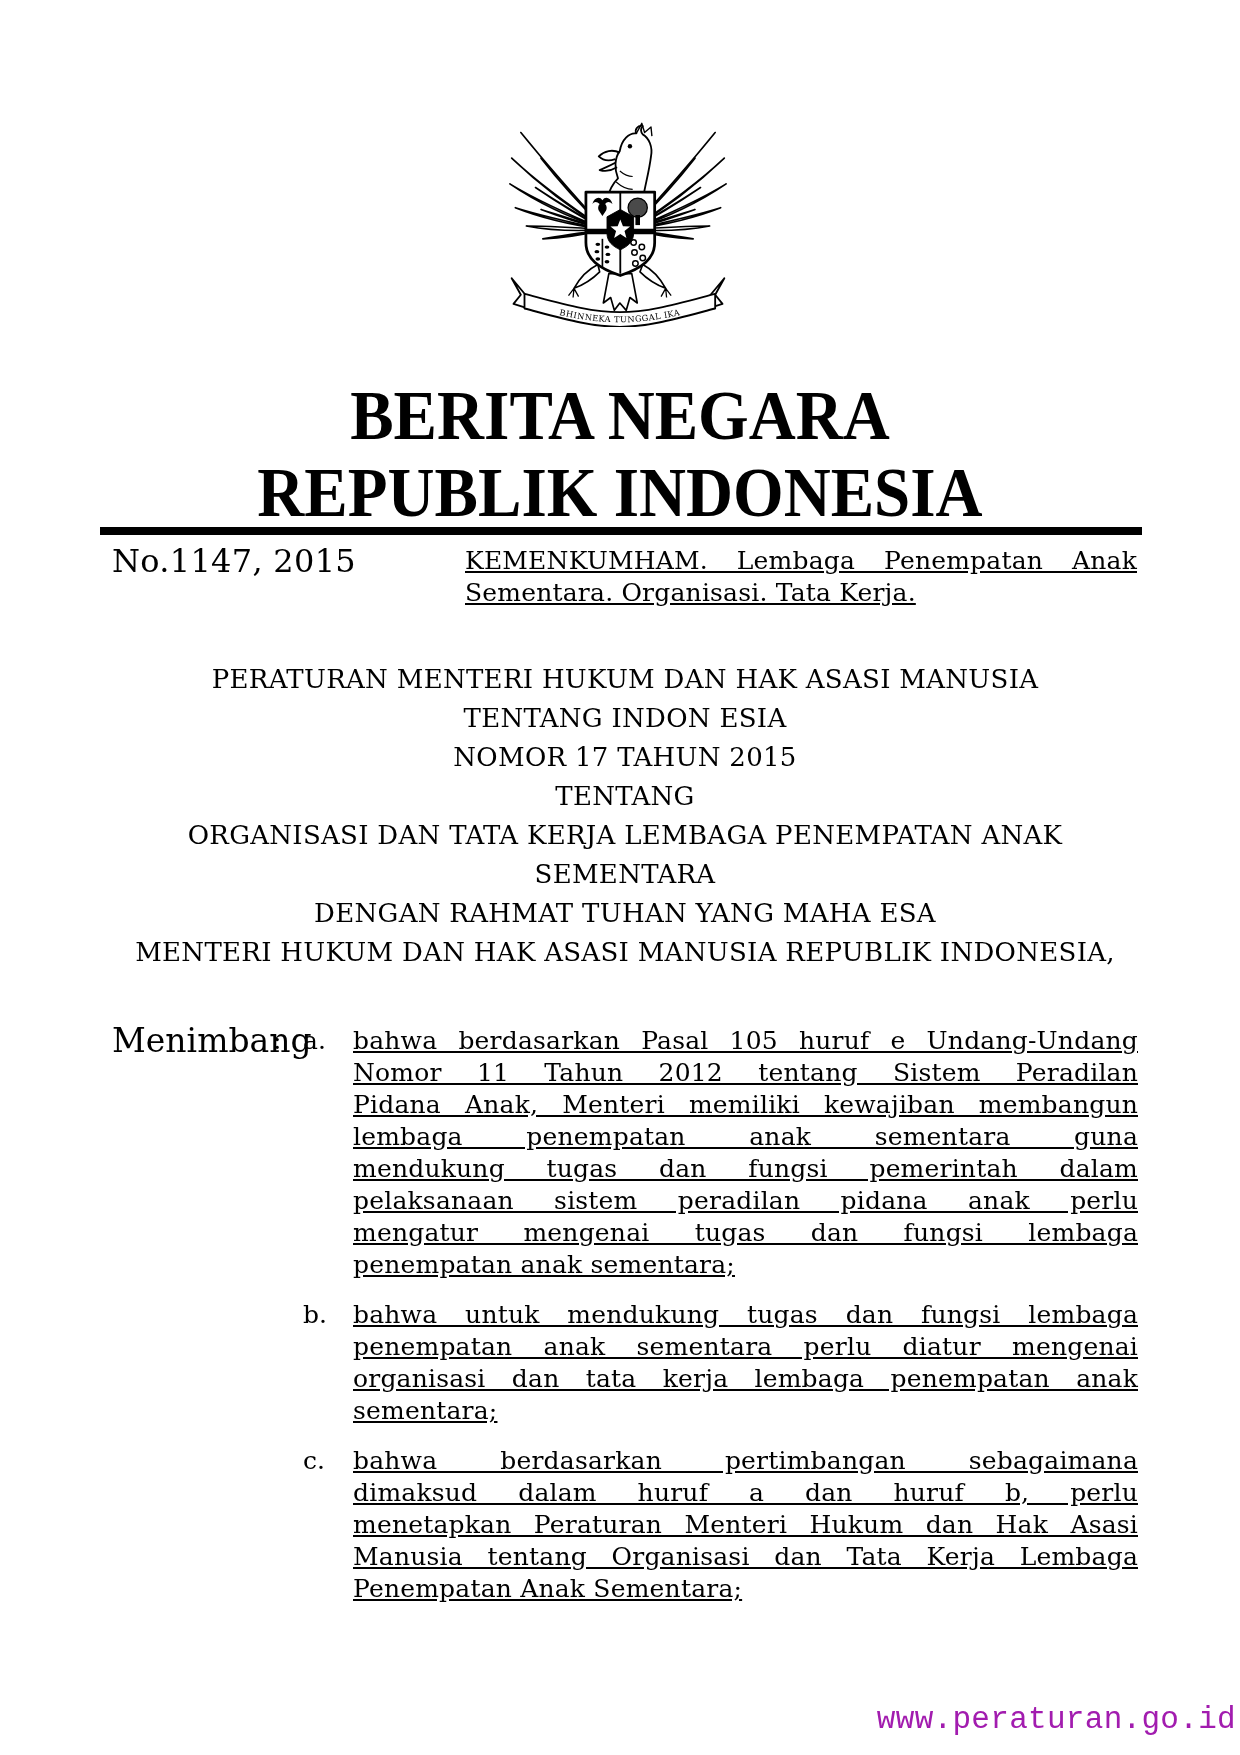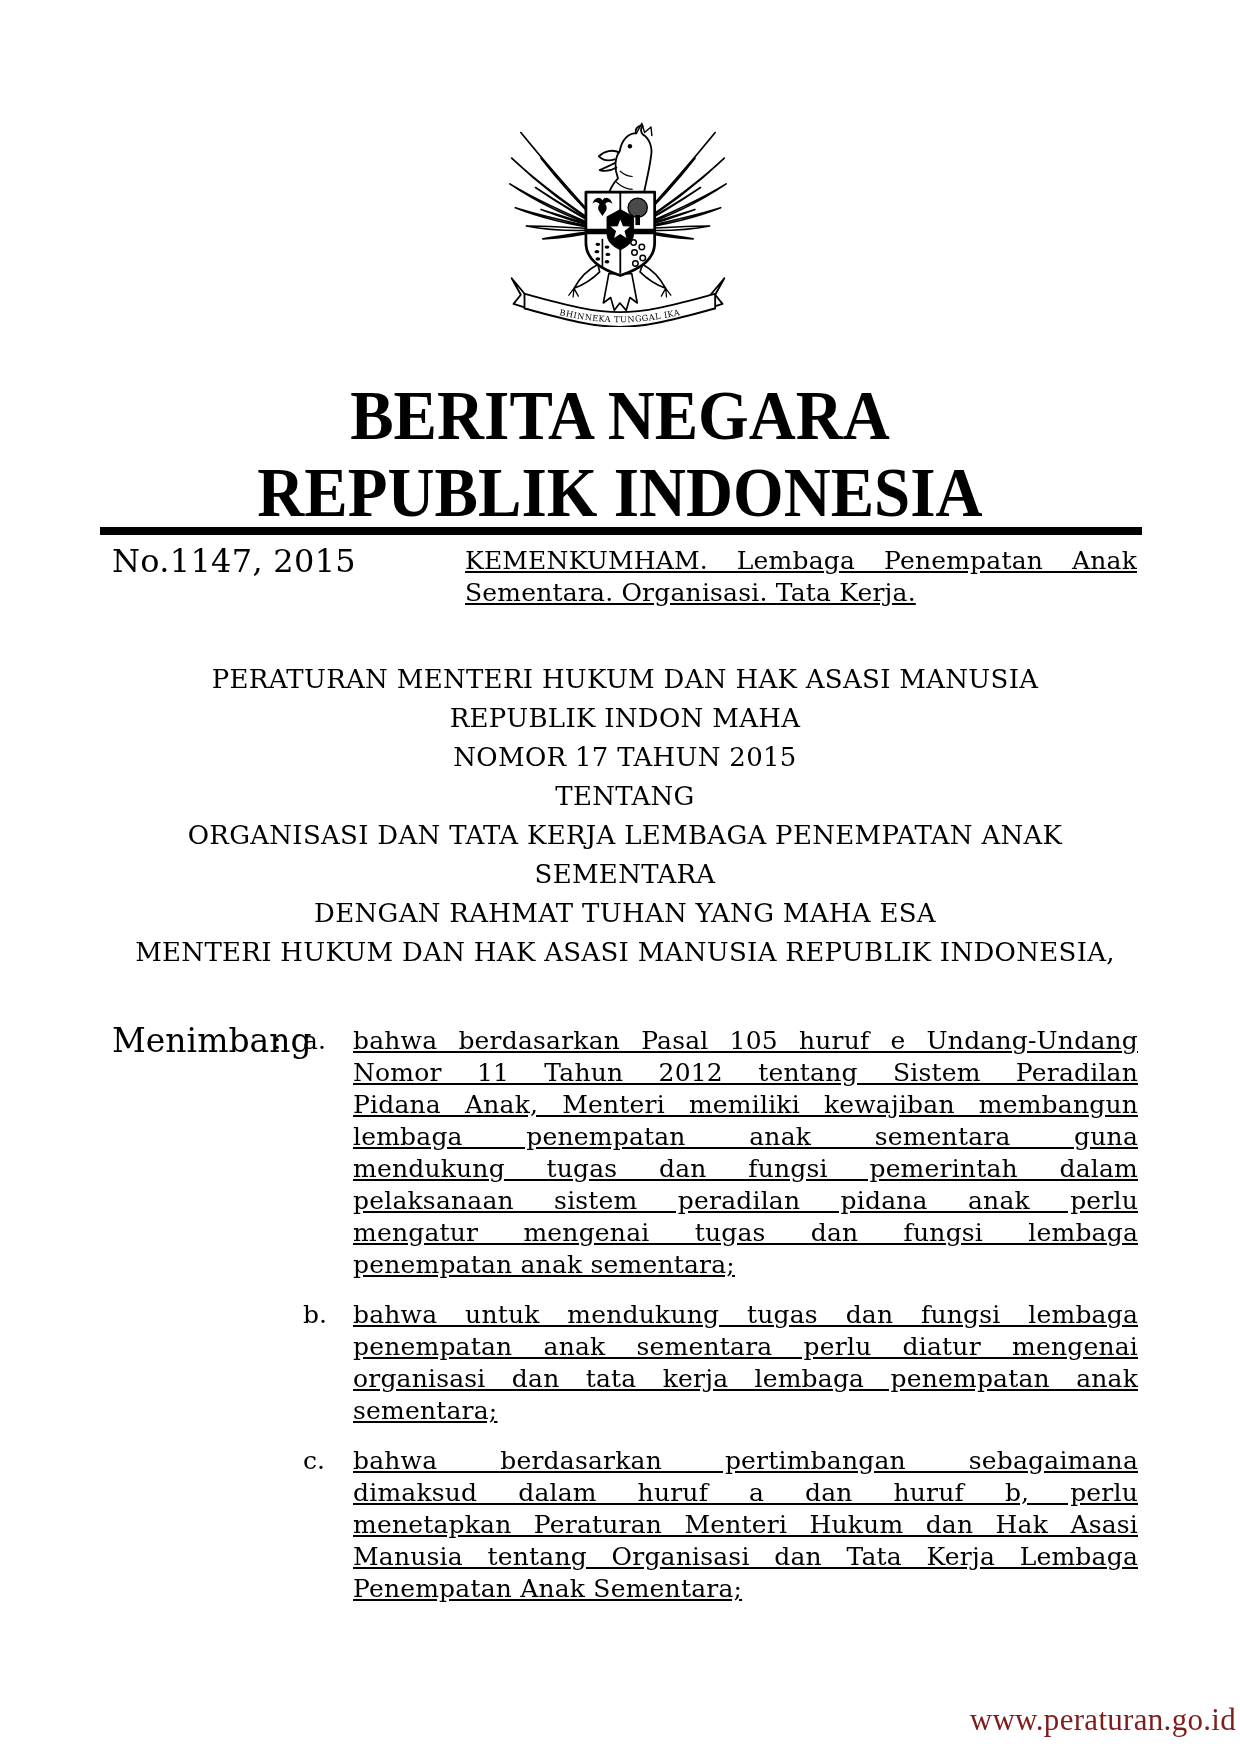--- a/index.html
+++ b/index.html
@@ -38,22 +38,22 @@
   .c-label{width:161px;font-size:33px;line-height:32px;}
   .c-colon{width:30px;font-size:25px;line-height:32px;}
   .c-items{flex:1;}
   .c-item{display:flex;margin-bottom:18px;}
   .c-item:last-child{margin-bottom:0;}
   .c-marker{width:50px;font-size:25px;line-height:32px;}
   .c-text{flex:1;}
 
   
   .watermark{position:absolute;top:1702px;right:4px;
-       font-family:Liberation Serif, serif;font-size:31px;
-       color:#7f1d1d;letter-spacing:0.3px;}
+       font-family:Liberation Mono, monospace;font-size:31px;
+       color:#a21caf;letter-spacing:0.3px;}
 </style>
 </head>
 <body>
 
 <div class="page">
 
   <div class="emblem">
     <svg viewBox="0 0 240 232" xmlns="http://www.w3.org/2000/svg">
       <defs>
         <path id="mottoPath" d="M30,213 C 70,223 95,227 122,227 C 149,227 174,223 214,213"></path>
@@ -142,21 +142,21 @@
   <div class="mast-rule"></div>
 
   <div class="gazette-no">No.1147, 2015</div>
   <div class="subject">
     <div class="jline">KEMENKUMHAM. Lembaga Penempatan Anak</div>
     <div class="jline last">Sementara. Organisasi. Tata Kerja.</div>
   </div>
 
   <div class="title-block">
     <div class="tb-line">PERATURAN MENTERI HUKUM DAN HAK ASASI MANUSIA</div>
-    <div class="tb-line">REPUBLIK INDON MAHA</div>
+    <div class="tb-line">TENTANG INDON ESIA</div>
     <div class="tb-line">NOMOR 17 TAHUN 2015</div>
     <div class="tb-line">TENTANG</div>
     <div class="tb-line">ORGANISASI DAN TATA KERJA LEMBAGA PENEMPATAN ANAK</div>
     <div class="tb-line">SEMENTARA</div>
     <div class="tb-line">DENGAN RAHMAT TUHAN YANG MAHA ESA</div>
     <div class="tb-line">MENTERI HUKUM DAN HAK ASASI MANUSIA REPUBLIK INDONESIA,</div>
   </div>
 
   <div class="consider">
     <div class="c-row">

